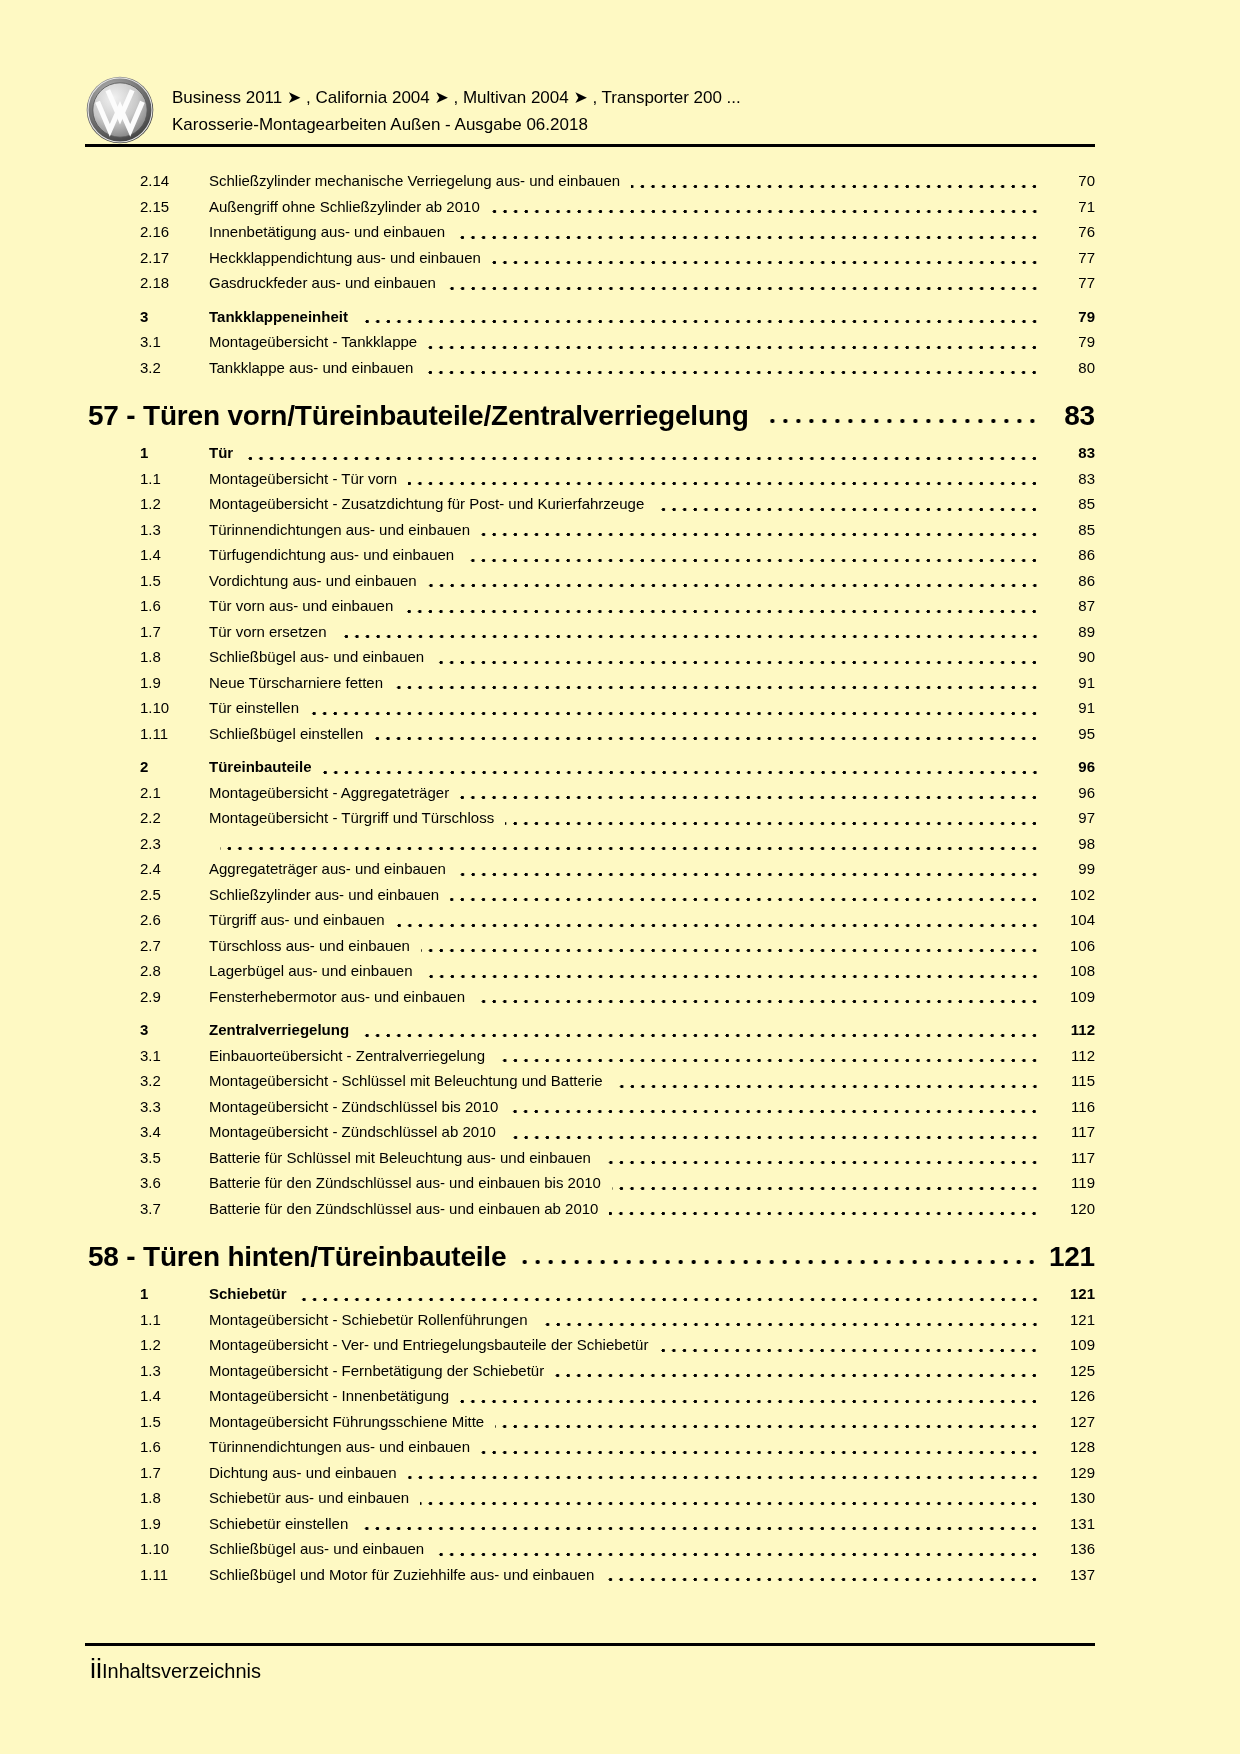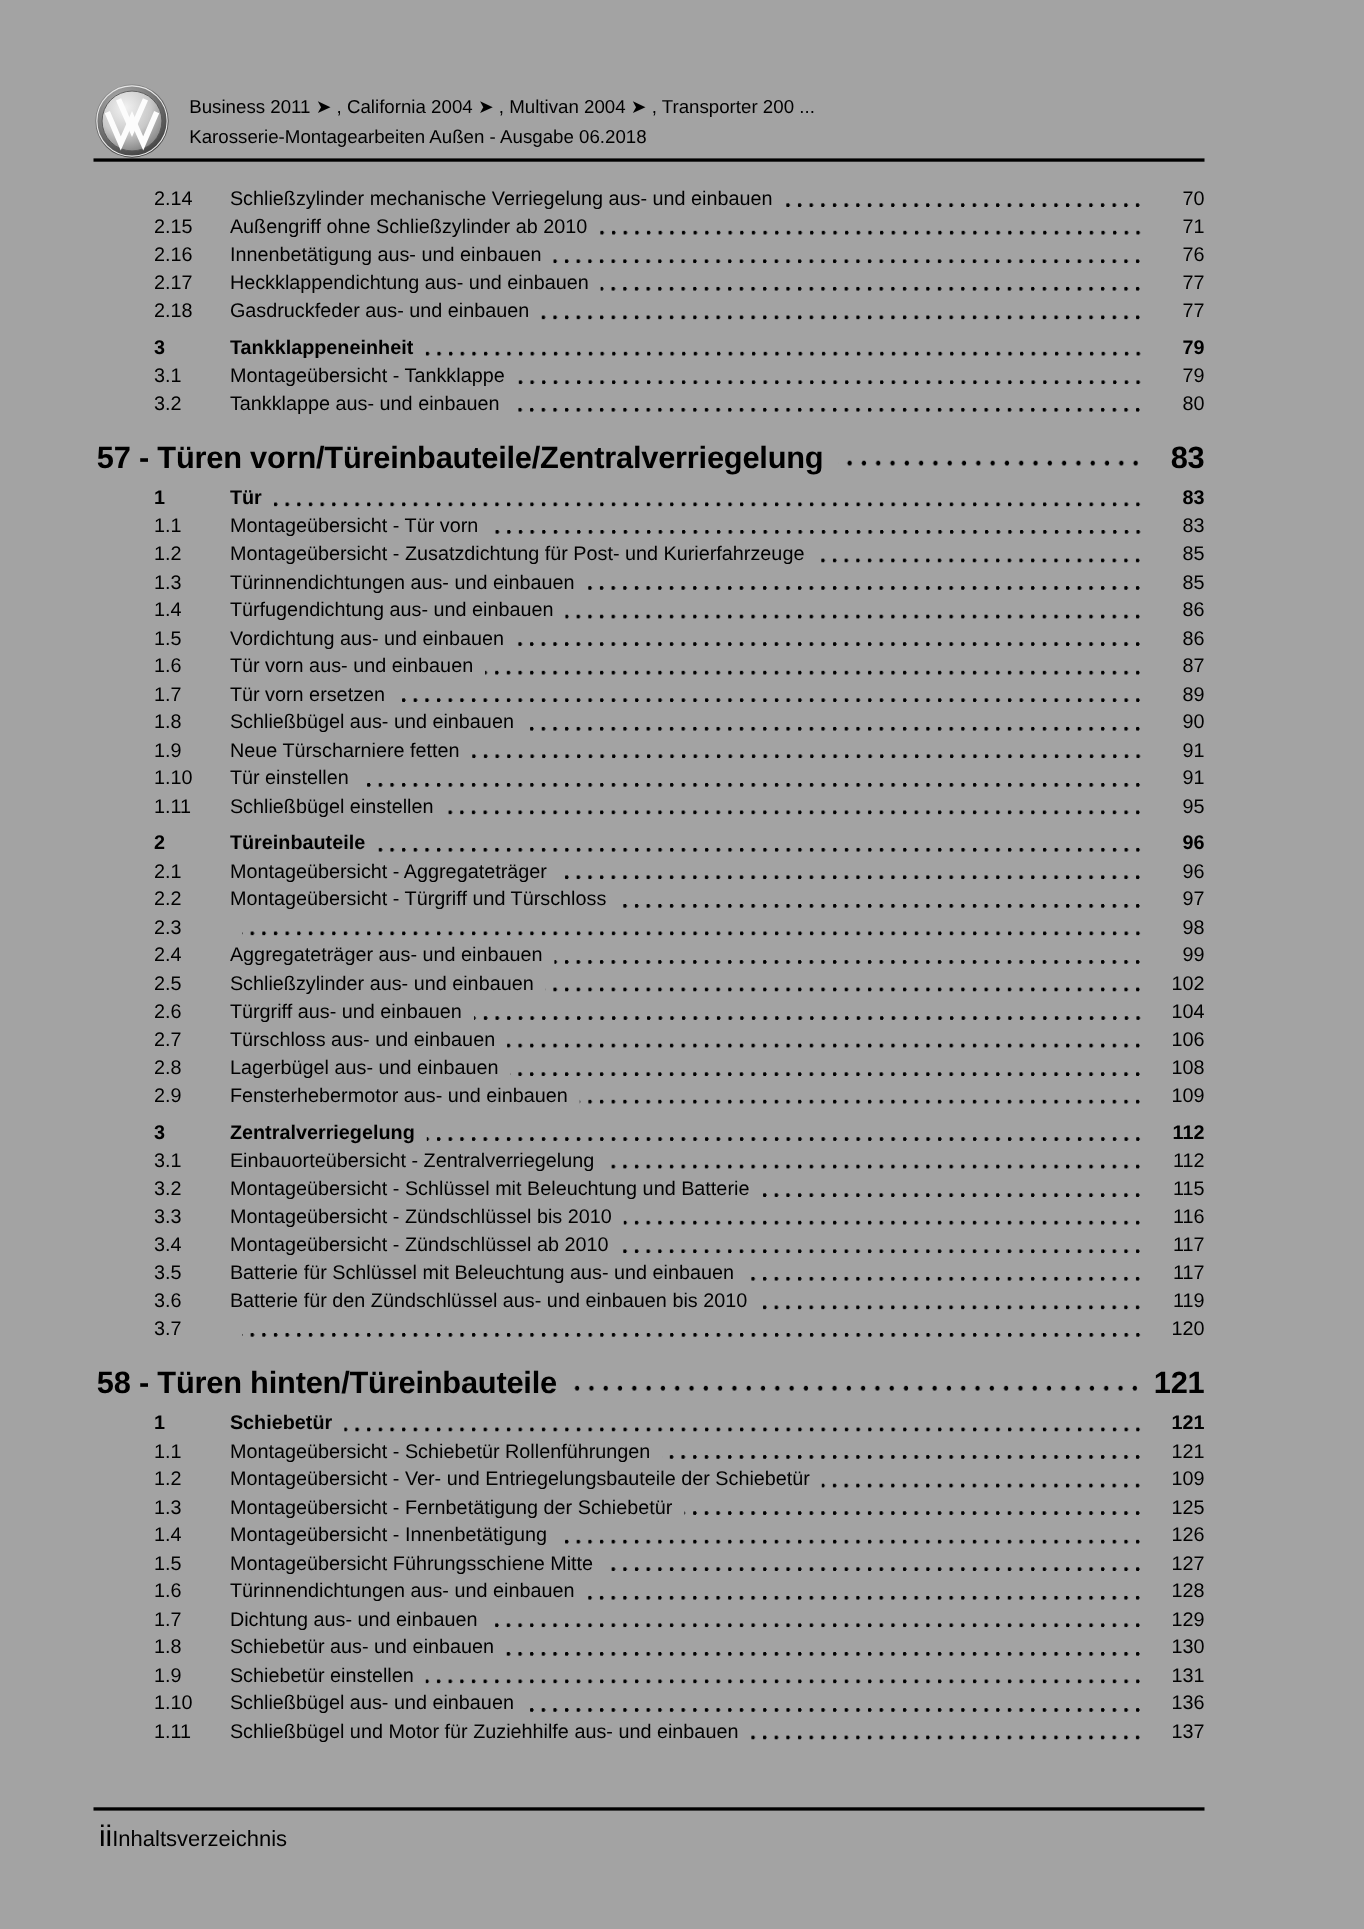--- a/index.html
+++ b/index.html
@@ -1,26 +1,26 @@
 <!DOCTYPE html>
 <html><head>
 <meta charset="utf-8">
 <style>
   html,body{margin:0;padding:0;background:#e8e8e8;}
-  .page{position:relative;width:1240px;height:1754px;background:#a3a3a3;margin:0 auto;
+  .page{position:relative;width:1240px;height:1754px;background:#fef9c3;margin:0 auto;
         font-family:"Liberation Sans",sans-serif;color:#000;overflow:hidden;}
 
   
   .logo{position:absolute;left:86px;top:76px;width:68px;height:68px;}
   .htext{position:absolute;left:172px;top:84px;font-size:17px;line-height:27px;white-space:nowrap;}
   .hrule{position:absolute;left:85px;top:144px;width:1010px;height:3px;background:#000;}
 
   
   .toc{position:absolute;left:88px;top:168px;width:1007px;}
-  .row{display:flex;align-items:baseline;font-size:18px;line-height:25.5px;white-space:nowrap;}
+  .row{display:flex;align-items:baseline;font-size:15px;line-height:25.5px;white-space:nowrap;}
   .row.entry{padding-left:52px;}
   .row.bold{padding-left:52px;font-weight:bold;margin-top:8px;}
   .row.section{font-weight:bold;font-size:28px;line-height:30px;margin-top:21px;margin-bottom:9px;letter-spacing:-0.2px;}
   .num{flex:0 0 69px;}
   .title{flex:0 0 auto;}
   .lead{flex:1 1 auto;align-self:flex-end;height:5px;margin:0 7px 5px 11px;
         background-image:radial-gradient(circle at 5px 2.5px,#000 1.5px,transparent 1.9px);
         background-size:10.6px 5px;background-repeat:repeat-x;background-position:right bottom;}
   .row.section .lead{height:6px;margin:0 8px 7px 13px;
         background-image:radial-gradient(circle at 6px 3px,#000 1.9px,transparent 2.3px);
@@ -286,20 +286,21 @@
         <span class="page-num">117</span>
       </div>
       <div class="row entry">
         <span class="num">3.6</span>
         <span class="title">Batterie für den Zündschlüssel aus- und einbauen bis 2010</span>
         <span class="lead"></span>
         <span class="page-num">119</span>
       </div>
       <div class="row entry">
         <span class="num">3.7</span>
+        <span class="title">Batterie für den Zündschlüssel aus- und einbauen ab 2010</span>
         <span class="lead"></span>
         <span class="page-num">120</span>
       </div>
       <div class="row section">
         <span class="title">58 - Türen hinten/Türeinbauteile</span>
         <span class="lead"></span>
         <span class="page-num">121</span>
       </div>
       <div class="row bold">
         <span class="num">1</span>

